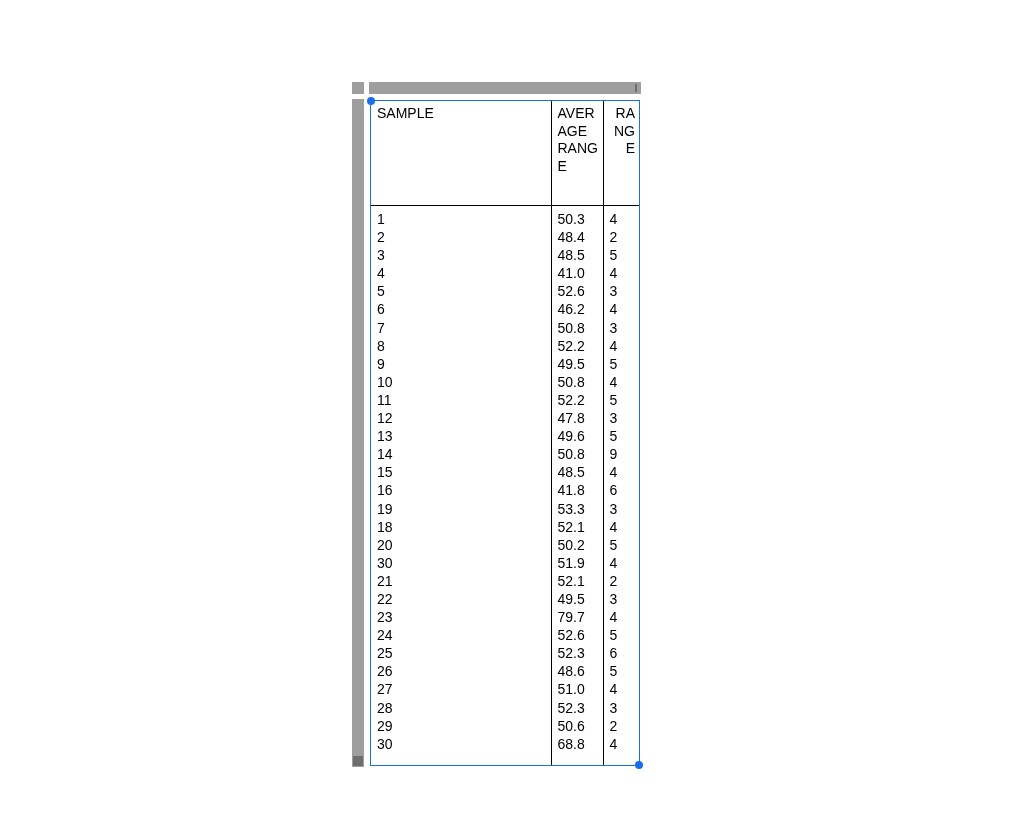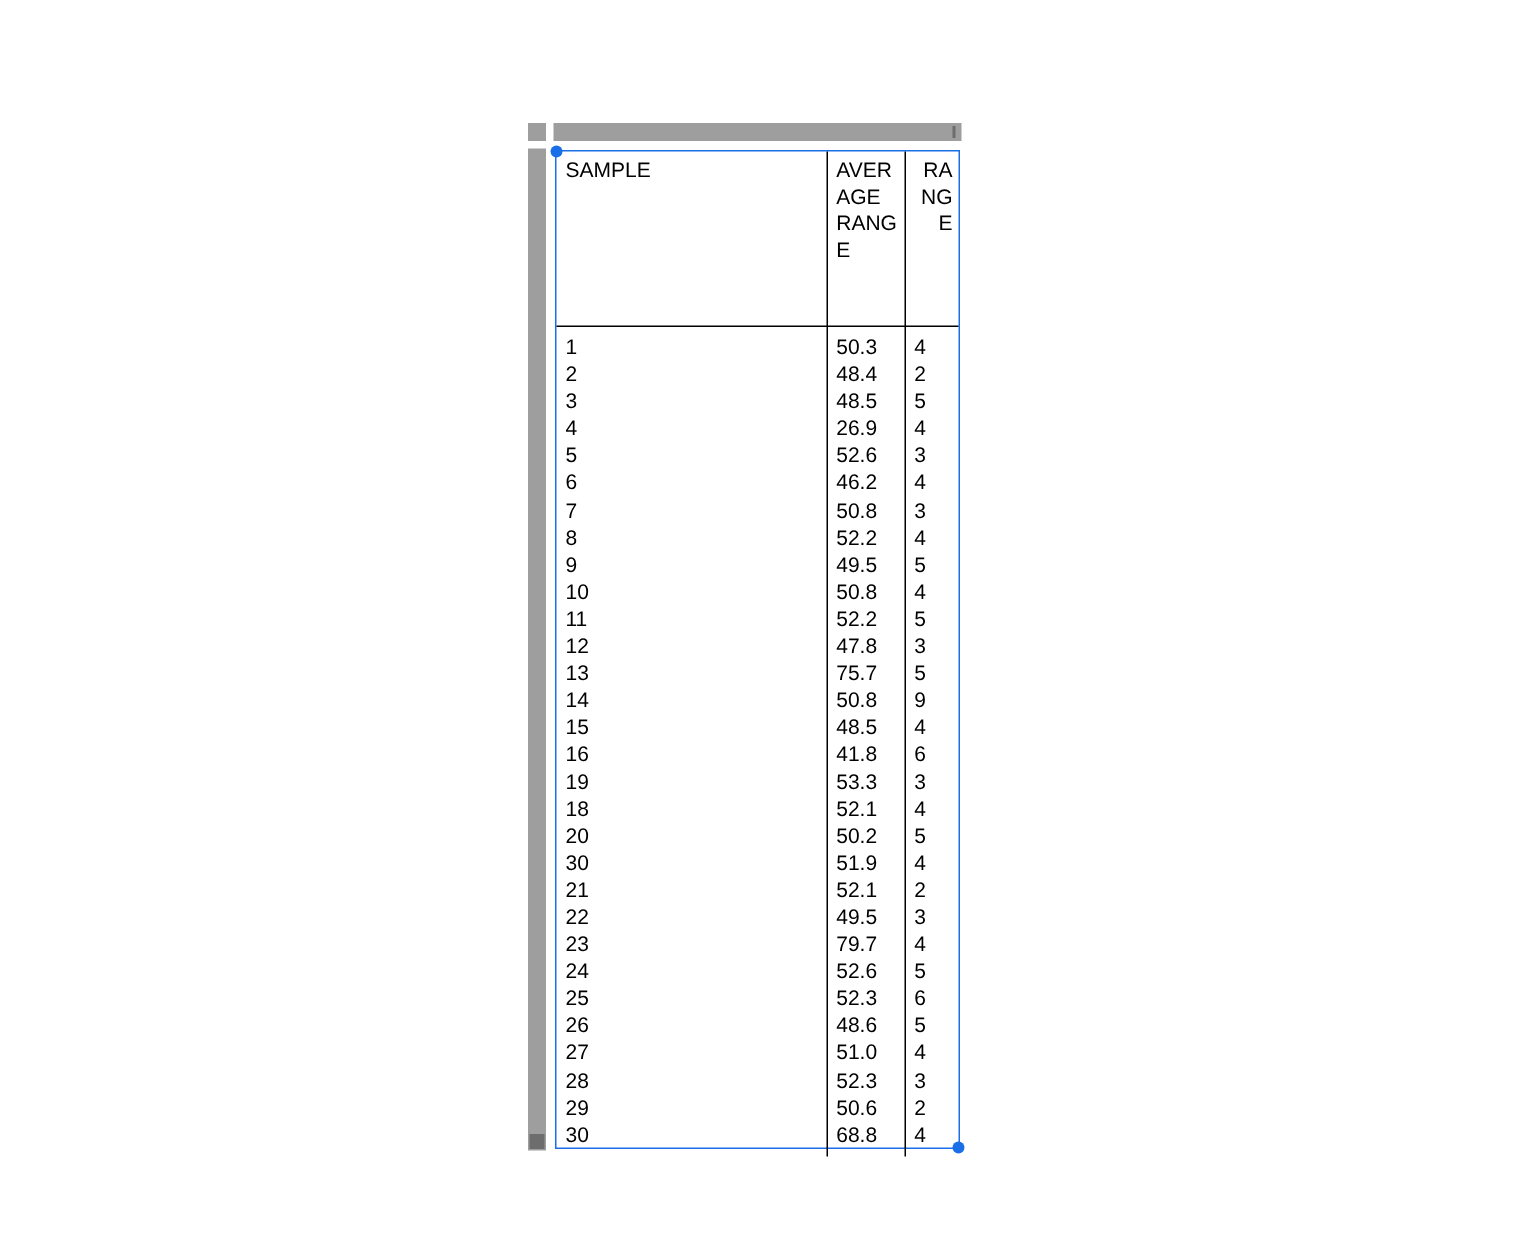--- a/index.html
+++ b/index.html
@@ -95,21 +95,21 @@
   col.c-avg    { width: 52px; }
   col.c-range  { width: 36px; }
 
   th, td {
     border-left: 1px solid #000;
     border-right: 1px solid #000;
     font-size: 14px;
     font-weight: normal;
     text-align: left;
     vertical-align: top;
-    padding: 4px 4px 16px 6px;
+    padding: 4px 4px 4px 6px;
     line-height: 1.25;
     word-break: break-all;
     overflow-wrap: anywhere;
   }
   th:first-child, td:first-child { border-left: none; }
   th:last-child,  td:last-child  { border-right: none; }
 
   thead th {
     border-bottom: 1px solid #000;
     height: 96px;
@@ -190,30 +190,30 @@
               <div class="row">26</div>
               <div class="row">27</div>
               <div class="row">28</div>
               <div class="row">29</div>
               <div class="row">30</div>
             </td>
           <td id="col-avg">
               <div class="row">50.3</div>
               <div class="row">48.4</div>
               <div class="row">48.5</div>
-              <div class="row">26.9</div>
+              <div class="row">41.0</div>
               <div class="row">52.6</div>
               <div class="row">46.2</div>
               <div class="row">50.8</div>
               <div class="row">52.2</div>
               <div class="row">49.5</div>
               <div class="row">50.8</div>
               <div class="row">52.2</div>
               <div class="row">47.8</div>
-              <div class="row">75.7</div>
+              <div class="row">49.6</div>
               <div class="row">50.8</div>
               <div class="row">48.5</div>
               <div class="row">41.8</div>
               <div class="row">53.3</div>
               <div class="row">52.1</div>
               <div class="row">50.2</div>
               <div class="row">51.9</div>
               <div class="row">52.1</div>
               <div class="row">49.5</div>
               <div class="row">79.7</div>

